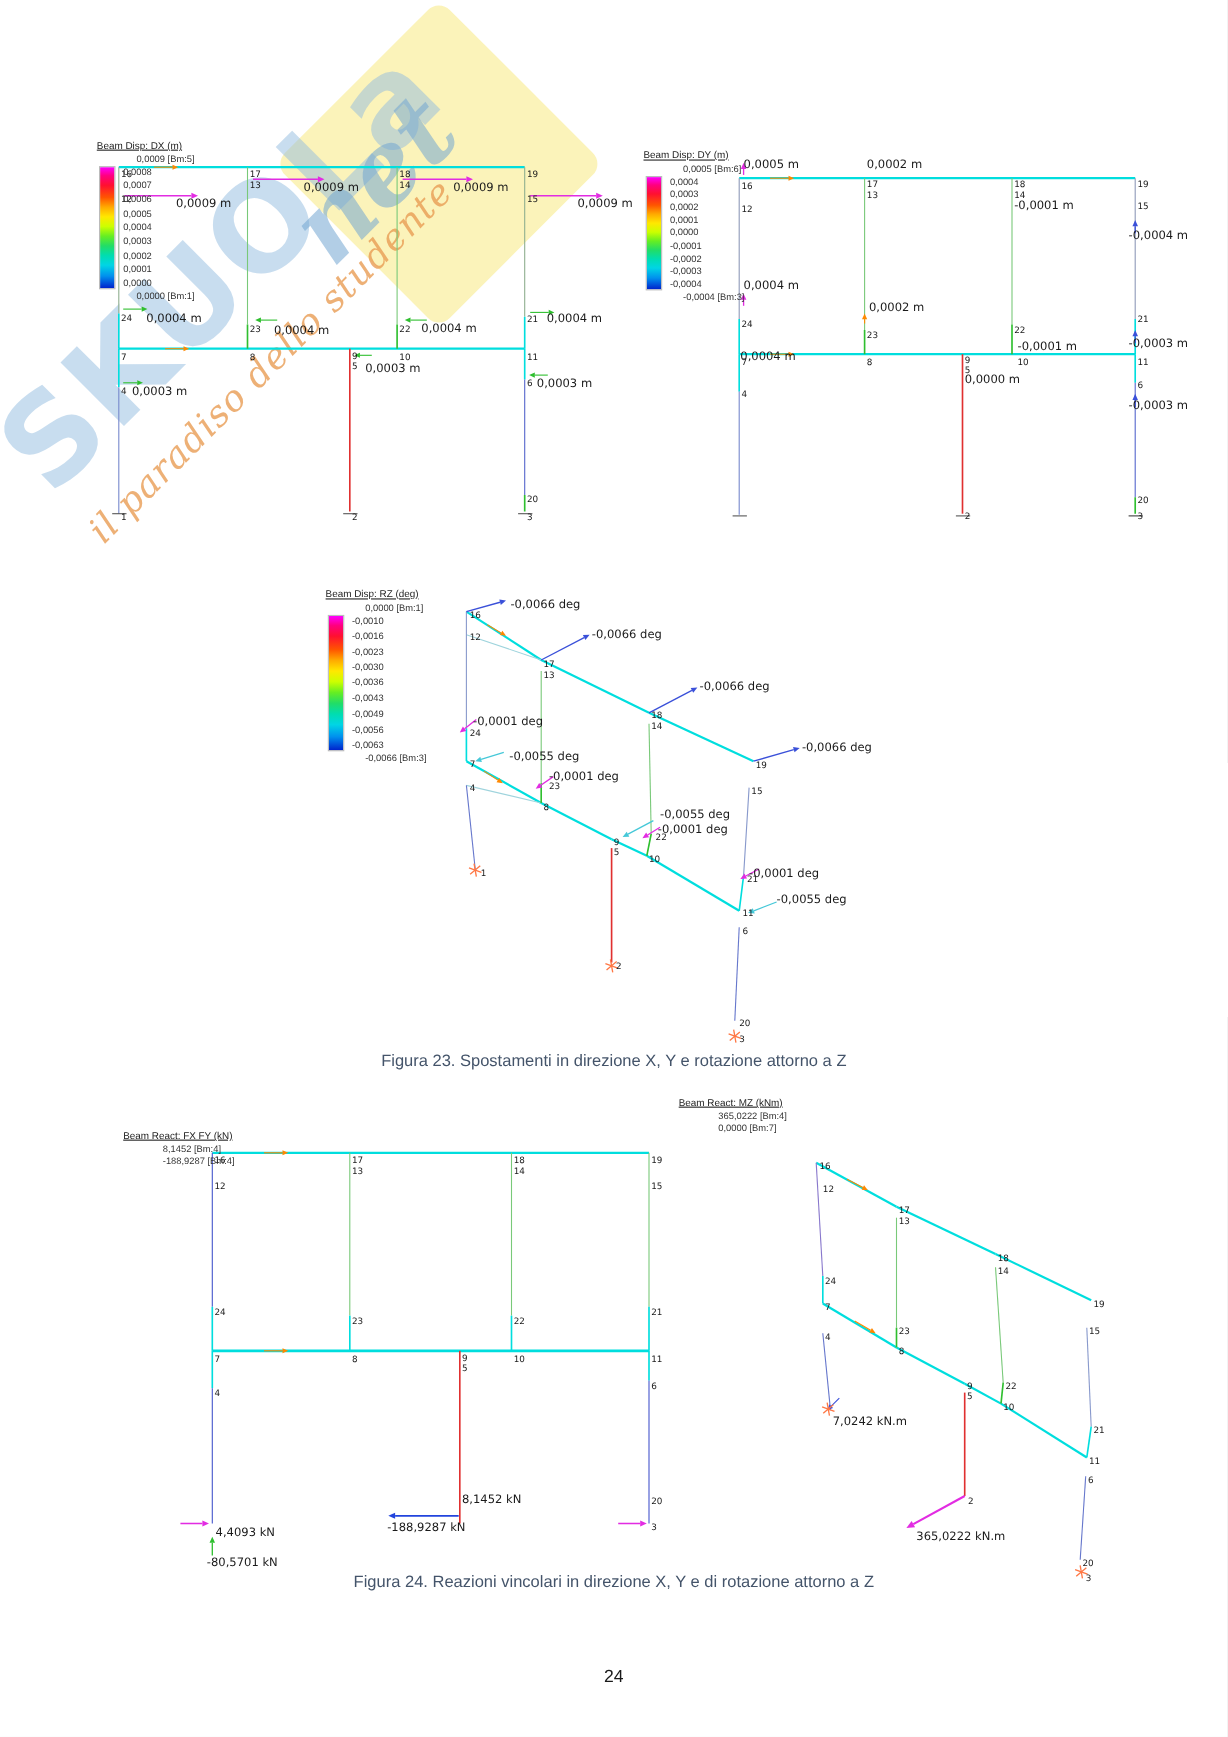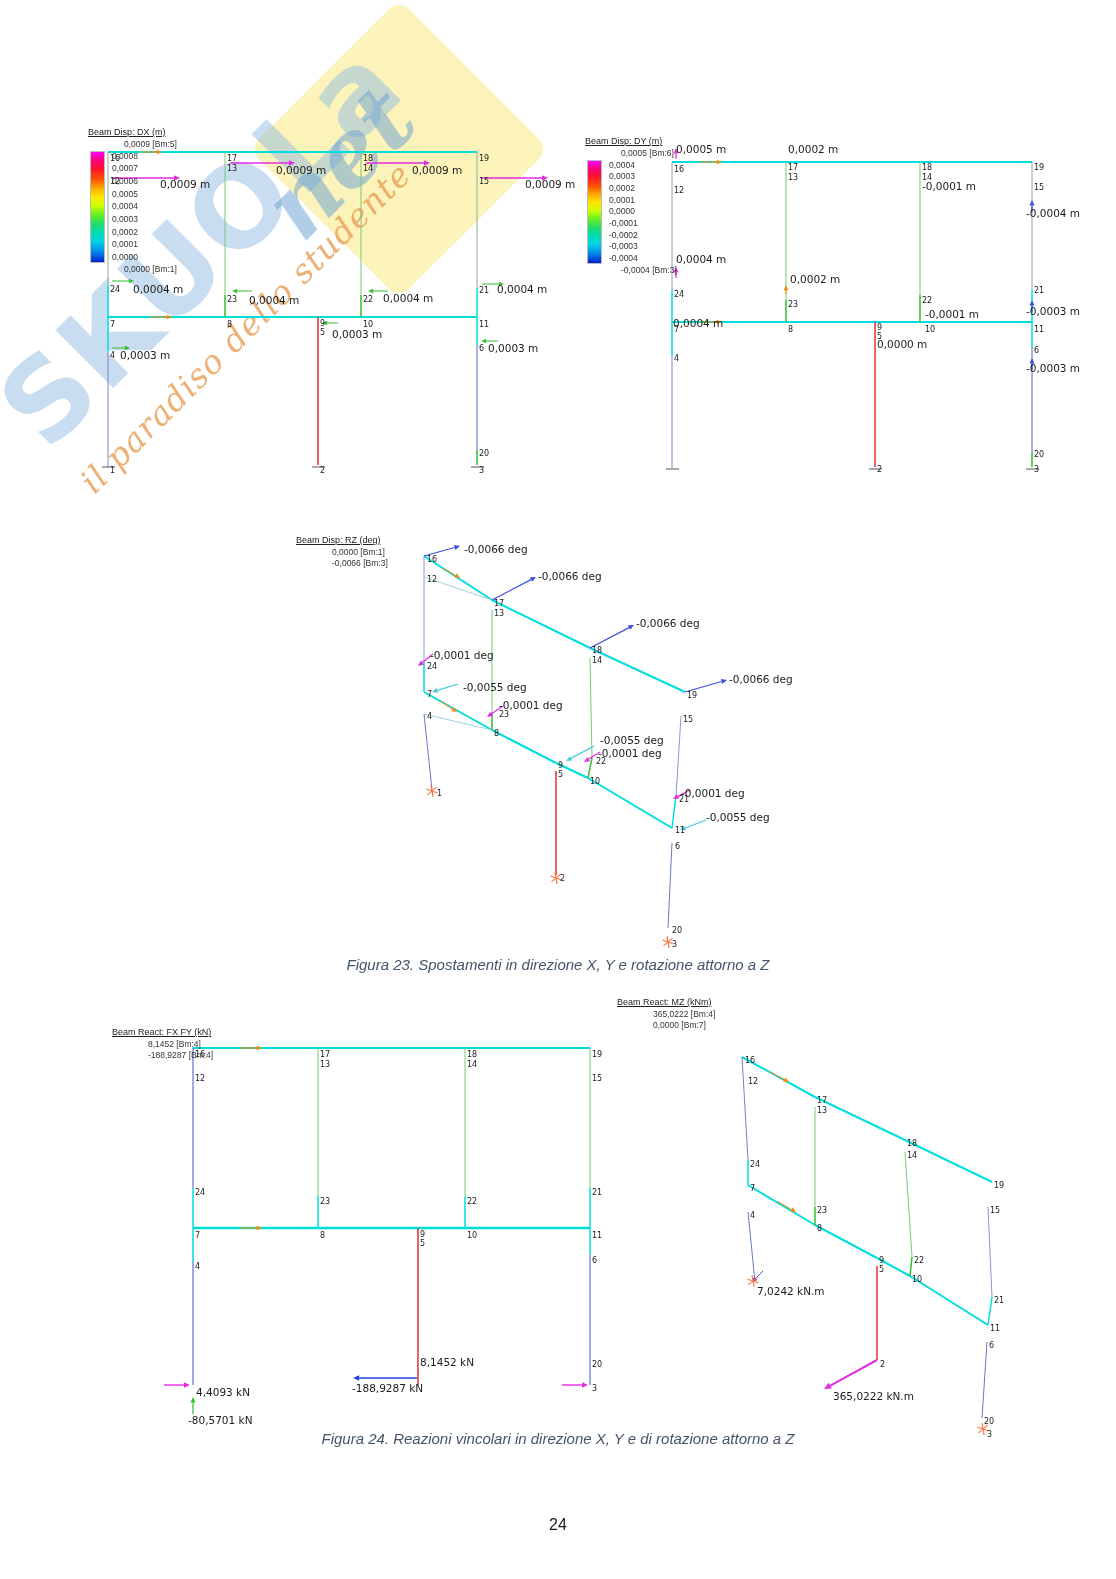--- a/index.html
+++ b/index.html
@@ -26,21 +26,21 @@
   .legend-top,.legend-bottom{margin-left:16px;margin-top:2px;margin-bottom:2px;white-space:nowrap;padding-left:20px;}
   .legend-body{display:flex;gap:7px;margin-left:2px;}
   .legend-bar{width:13px;border:1px solid #bbb;
       background:linear-gradient(to bottom,#ff00ff 0%,#ff0080 7%,#ff1030 15%,#ff5500 25%,
       #ffaa00 33%,#ffe800 41%,#ccff00 49%,#66ee22 57%,#22dd66 65%,#00ddb0 73%,
       #00d5e5 81%,#0090ee 90%,#0022cc 100%);}
   .legend-vals{display:flex;flex-direction:column;justify-content:space-between;padding:1px 0;}
   .legend-vals span{white-space:nowrap;}
   
   .caption{position:absolute;left:0;width:1116px;text-align:center;z-index:3;
-           font-style:italic;font-size:15px;color:#44546a;}
+           font-size:15px;color:#44546a;}
   .pagenum{position:absolute;left:0;width:1116px;text-align:center;z-index:3;
            font-size:16px;color:#1a1a1a;}
 </style>
 </head>
 <body>
 
 <div class="page">
 
   <div class="wm wm-diamond"></div>
   <div class="wm wm-brand">SKUOLa</div>
@@ -444,20 +444,34 @@
             <span>-0,0002</span>
             <span>-0,0003</span>
             <span>-0,0004</span>
           </div>
         </div>
         <div class="legend-bottom">-0,0004 [Bm:3]</div>
       </div>
       <div class="legend" style="left: 296px; top: 536px;">
         <div class="legend-title">Beam Disp: RZ (deg)</div>
         <div class="legend-top">0,0000 [Bm:1]</div>
+        <div class="legend-body">
+          <div class="legend-bar" style="height: 122px;"></div>
+          <div class="legend-vals" style="height: 122px;">
+            <span>-0,0010</span>
+            <span>-0,0016</span>
+            <span>-0,0023</span>
+            <span>-0,0030</span>
+            <span>-0,0036</span>
+            <span>-0,0043</span>
+            <span>-0,0049</span>
+            <span>-0,0056</span>
+            <span>-0,0063</span>
+          </div>
+        </div>
         <div class="legend-bottom">-0,0066 [Bm:3]</div>
       </div>
       <div class="legend" style="left: 80px; top: 1028px; margin-left: 32px;">
         <div class="legend-title">Beam React: FX FY (kN)</div>
         <div class="legend-top">8,1452 [Bm:4]</div>
         <div class="legend-bottom">-188,9287 [Bm:4]</div>
       </div>
       <div class="legend" style="left: 617px; top: 998px;">
         <div class="legend-title">Beam React: MZ (kNm)</div>
         <div class="legend-top">365,0222 [Bm:4]</div>

